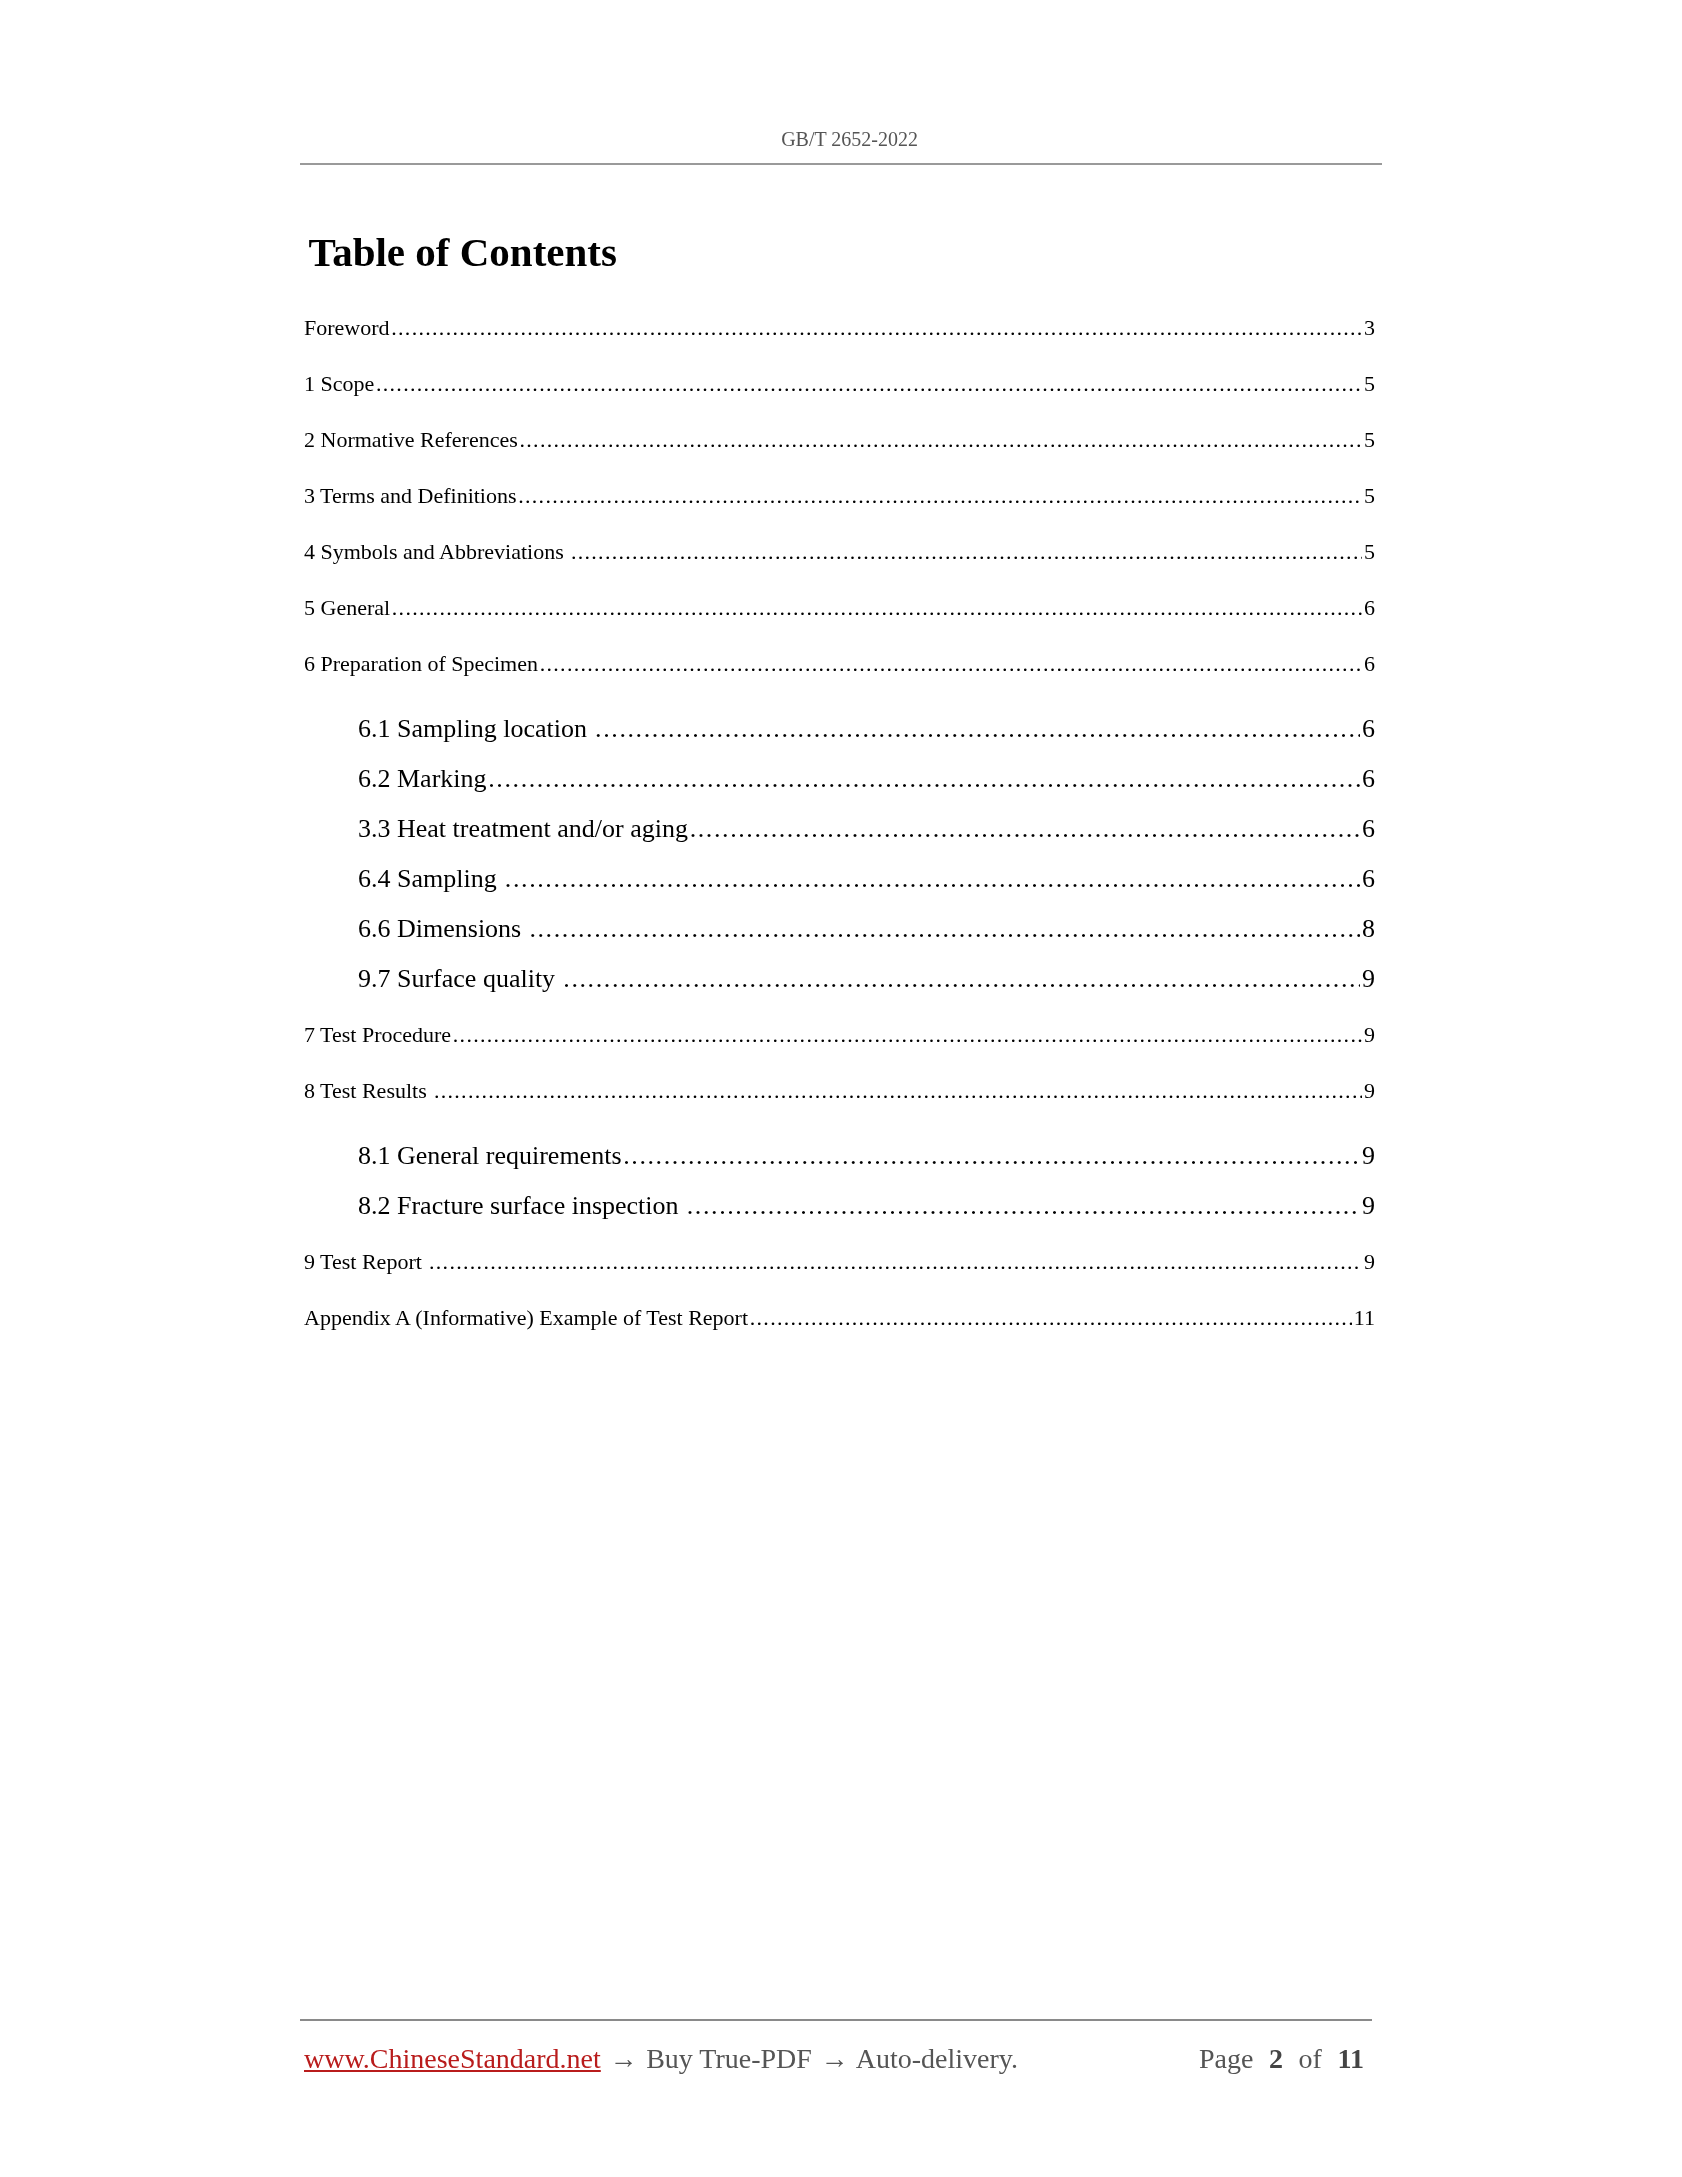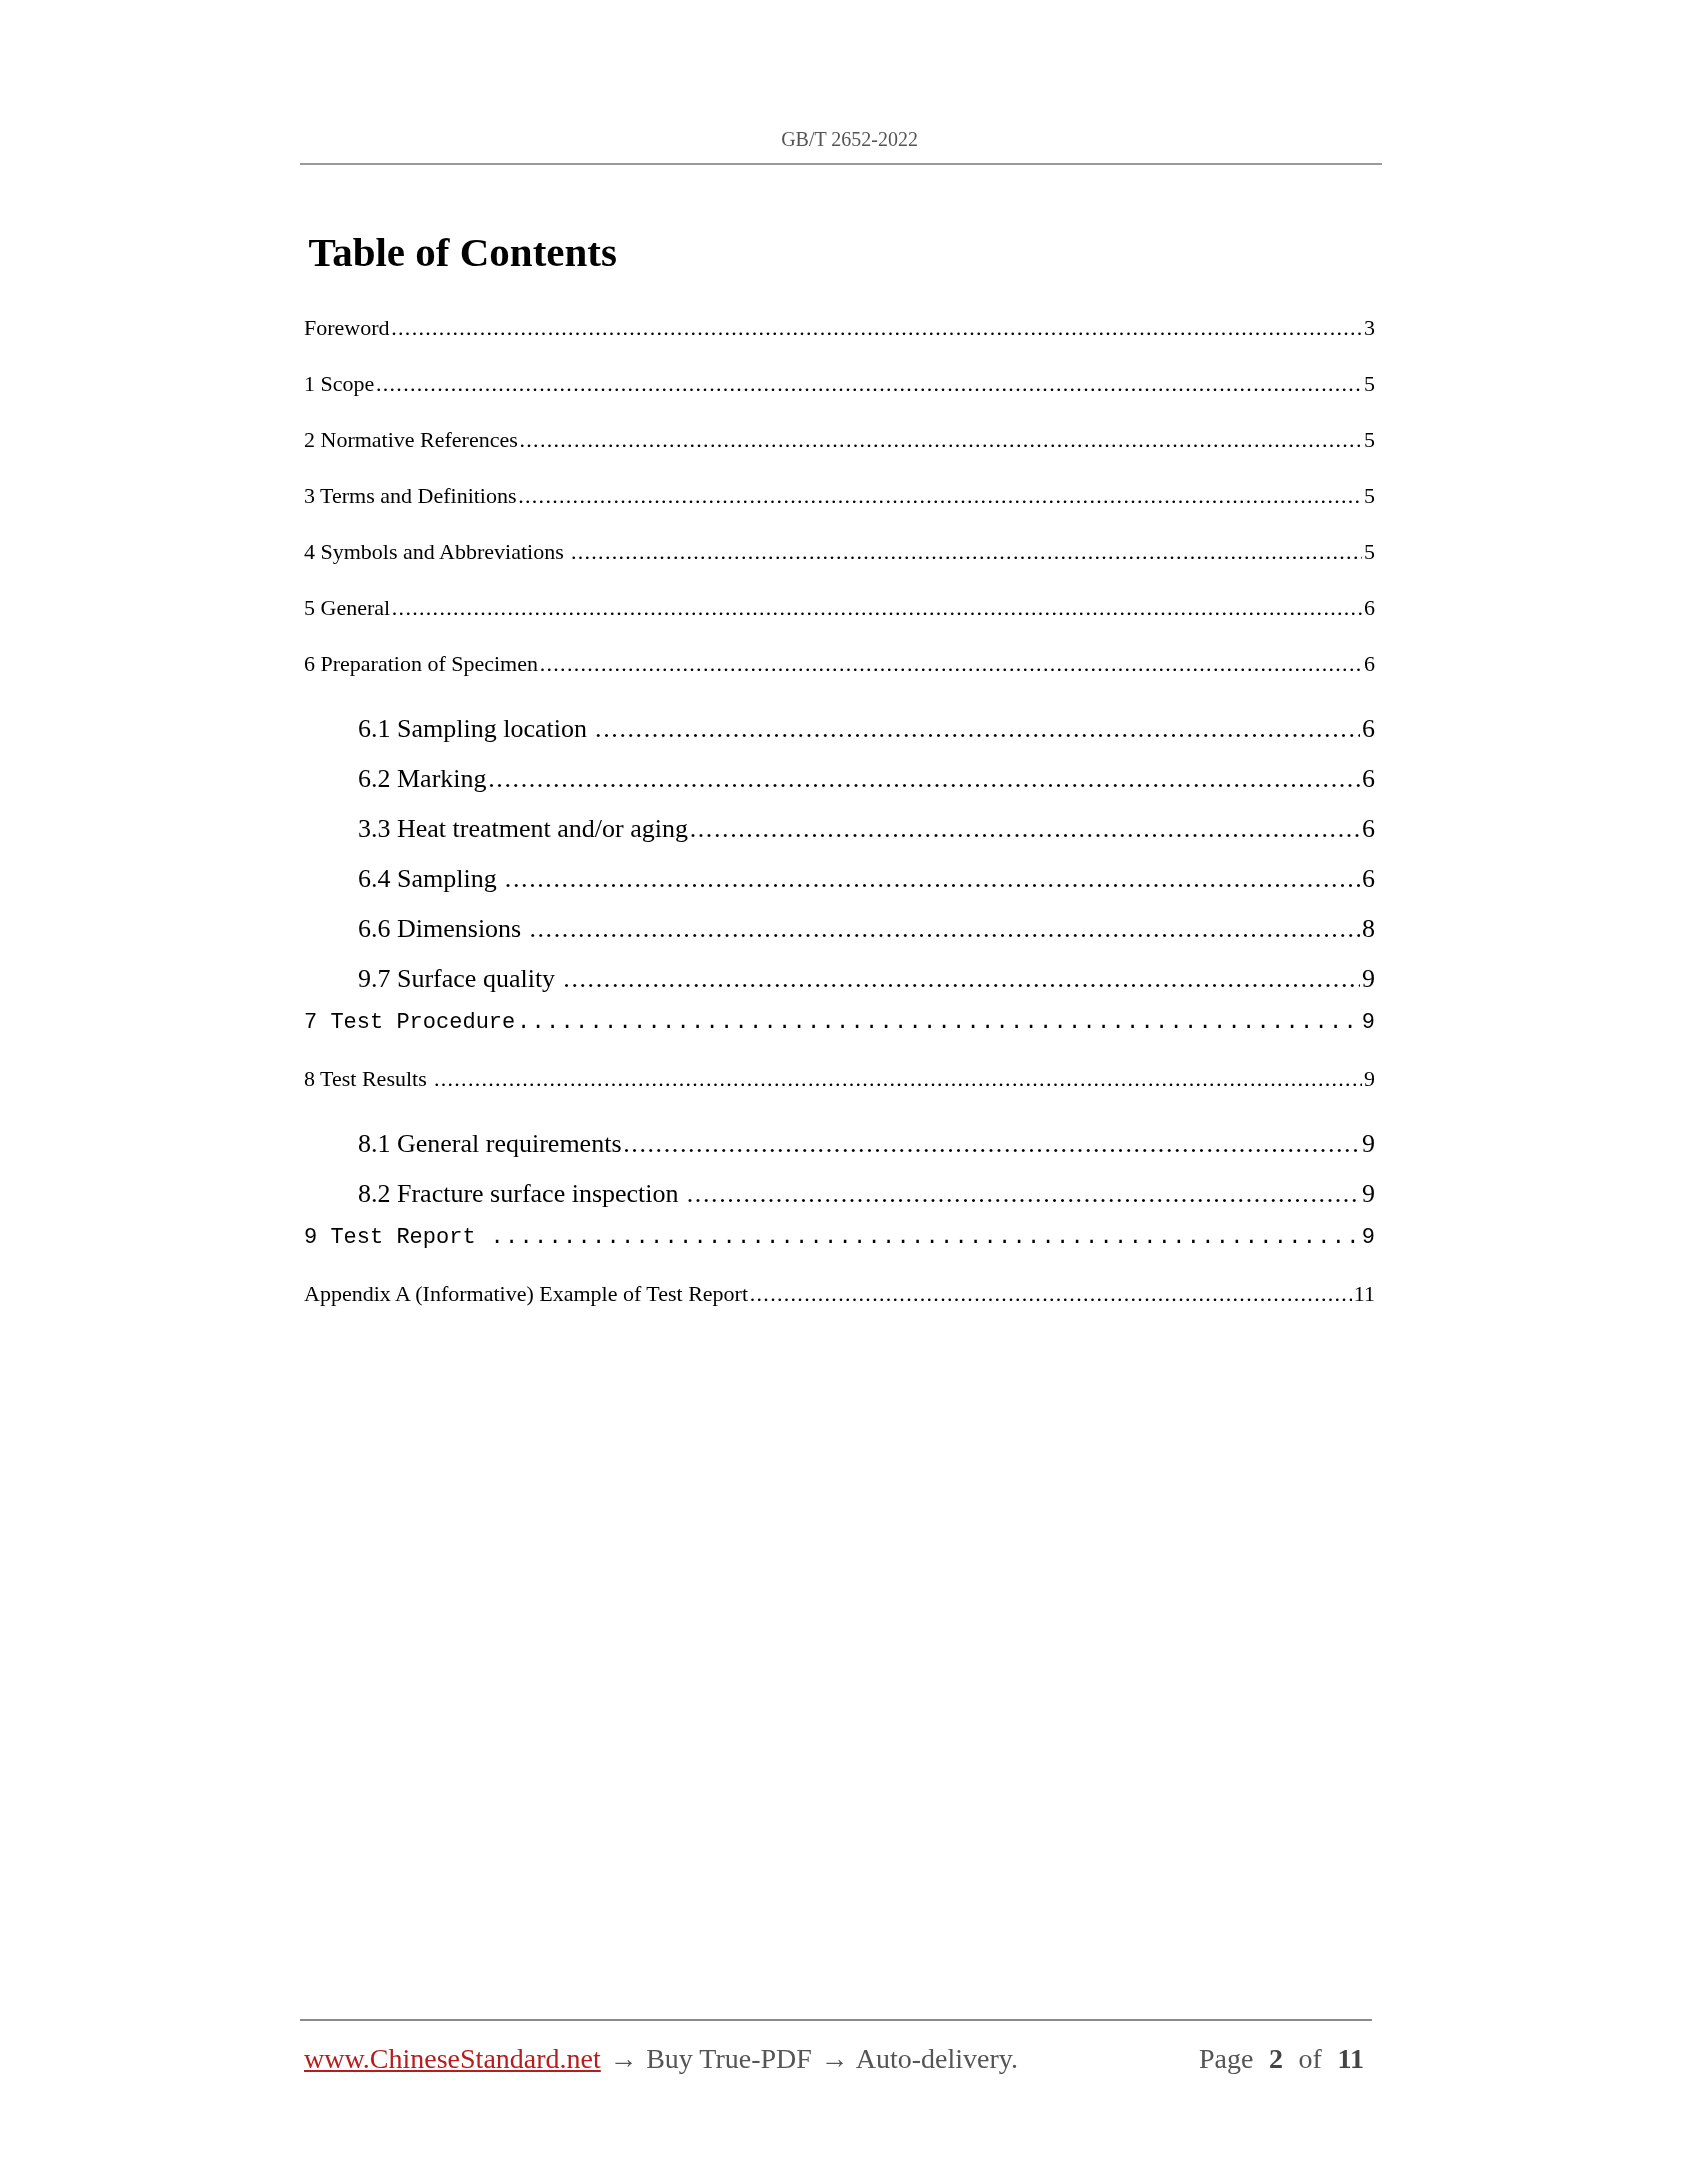--- a/index.html
+++ b/index.html
@@ -67,22 +67,21 @@
     font-size: 26px;
     height: 50px;
     line-height: 35px;
     padding-left: 54px;
     align-items: flex-end;
   }
   .toc-row.main + .toc-row.sub {
     margin-top: -5.2px;
   }
   .toc-row.sub + .toc-row.main {
-    margin-top: 8px;
-    font-family: Liberation Mono, monospace;
+    margin-top: 20px;
   }
   .toc-label {
     flex: 0 0 auto;
   }
   .toc-leader {
     flex: 1 1 auto;
     overflow: hidden;
     margin: 0 1.7px;
     letter-spacing: 0px;
   }

